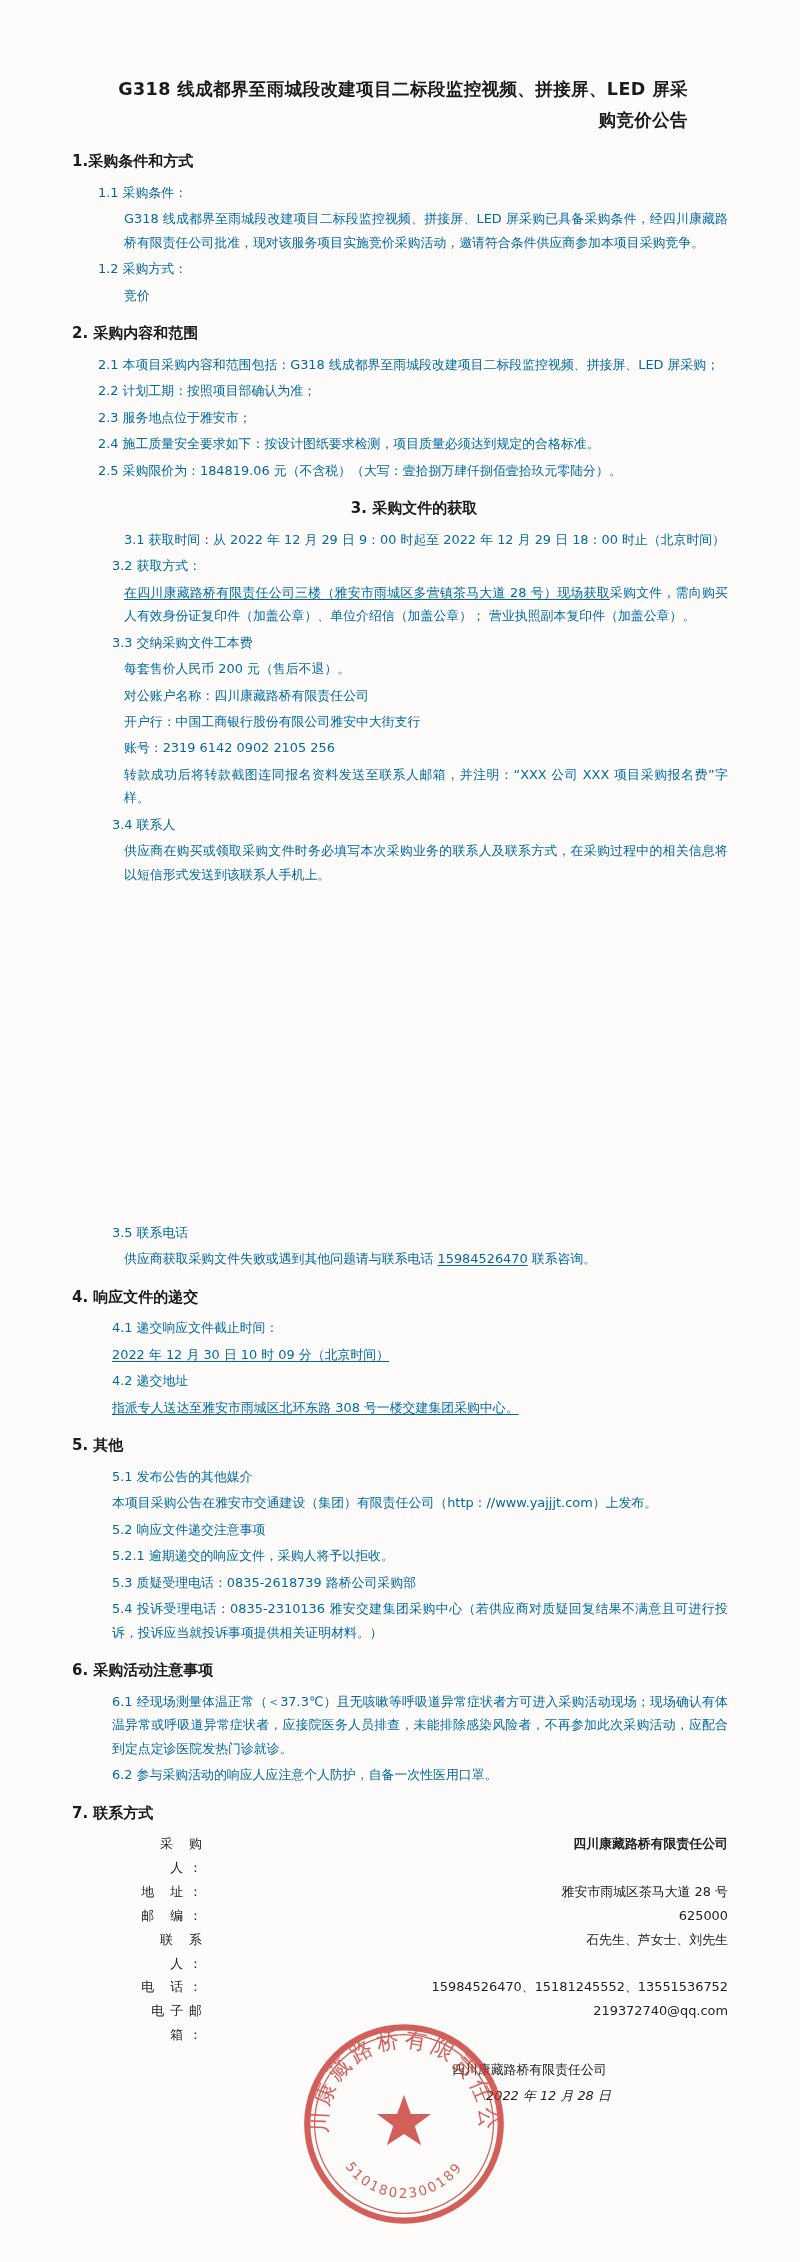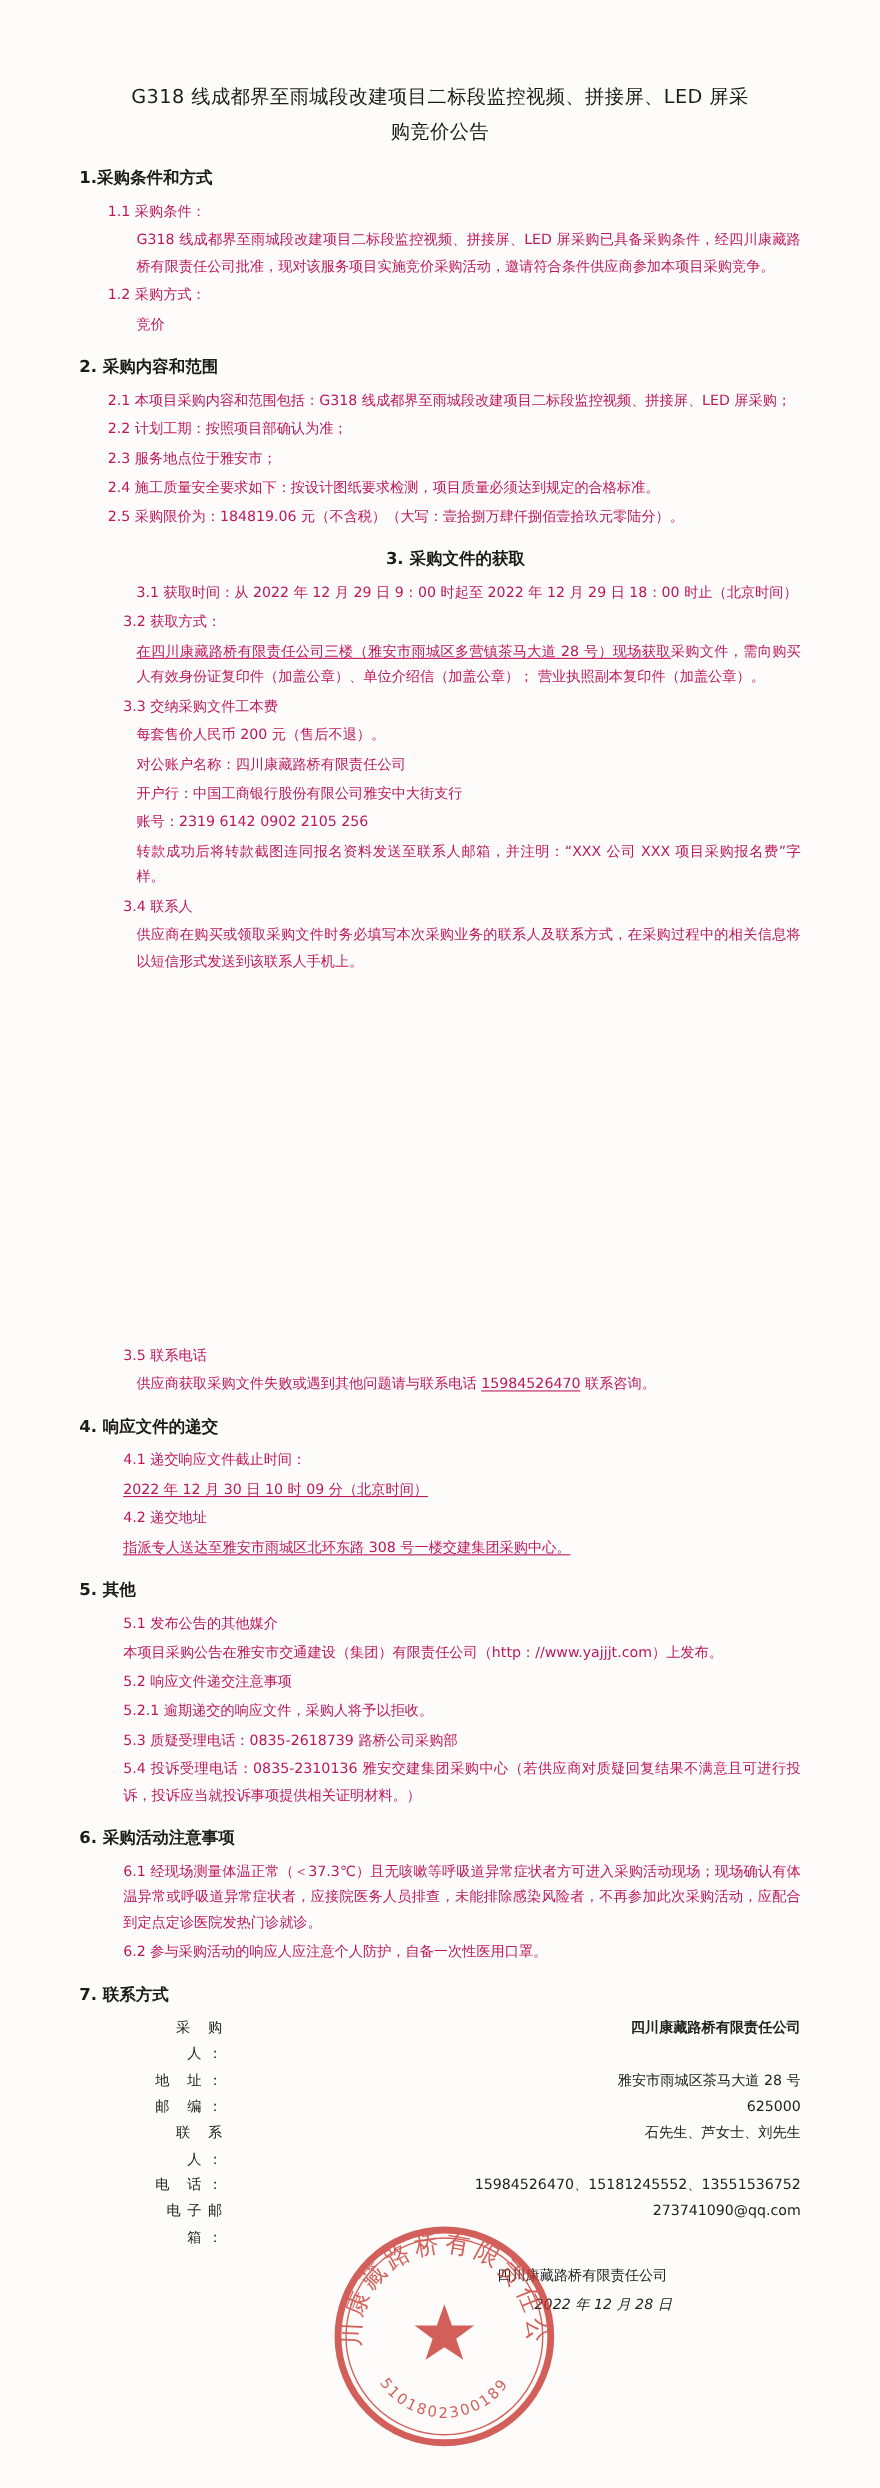--- a/index.html
+++ b/index.html
@@ -18,40 +18,40 @@
     box-sizing: border-box;
     overflow: hidden;
   }
   .page1 { height: 1140px; padding: 60px 72px 0 72px; }
   .page2 { height: 1122px; padding: 78px 72px 0 72px; }
   .gap {
     height: 0px;
     background: #b8b8b8;
   }
   .doc-title {
-    text-align: center;
+    text-align: right;
     font-size: 17.5px;
-    font-weight: normal;
+    font-weight: bold;
     line-height: 1.75;
     color: #1b1b1b;
     letter-spacing: 0.4px;
     margin: 14px 40px 6px 40px;
   }
   h2.sec {
     font-size: 15px;
     font-weight: bold;
     color: #1b1b1b;
     margin: 14px 0 6px 0;
     line-height: 1.7;
   }
   h2.sec.indent1 { margin-left: 0; }
   h2.sec.indent2 { margin-left: 28px; text-align: center; }
   p.t {
     font-size: 12.9px;
-    color: #be185d;
+    color: #0369a1;
     line-height: 1.82;
     margin: 3px 0;
     text-align: justify;
   }
   p.i1 { margin-left: 26px; }
   p.i2 { margin-left: 40px; }
   p.i3 { margin-left: 52px; }
   .u { text-decoration: underline; text-underline-offset: 2px; }
   .label-row {
     display: flex;
@@ -177,21 +177,21 @@
       <div class="label-row">
         <span class="k">联 系 人：</span>
         <span class="v">石先生、芦女士、刘先生</span>
       </div>
       <div class="label-row">
         <span class="k">电     话：</span>
         <span class="v">15984526470、15181245552、13551536752</span>
       </div>
       <div class="label-row">
         <span class="k">电子邮箱：</span>
-        <span class="v">273741090@qq.com</span>
+        <span class="v">219372740@qq.com</span>
       </div>
     </div>
 
     <div class="sign-block">
       <div class="line">四川康藏路桥有限责任公司</div>
       <div class="line date">2022 年 12 月 28 日</div>
     </div>
 
     <div class="seal">
       <svg class="seal-svg" viewBox="0 0 200 200" xmlns="http://www.w3.org/2000/svg">

